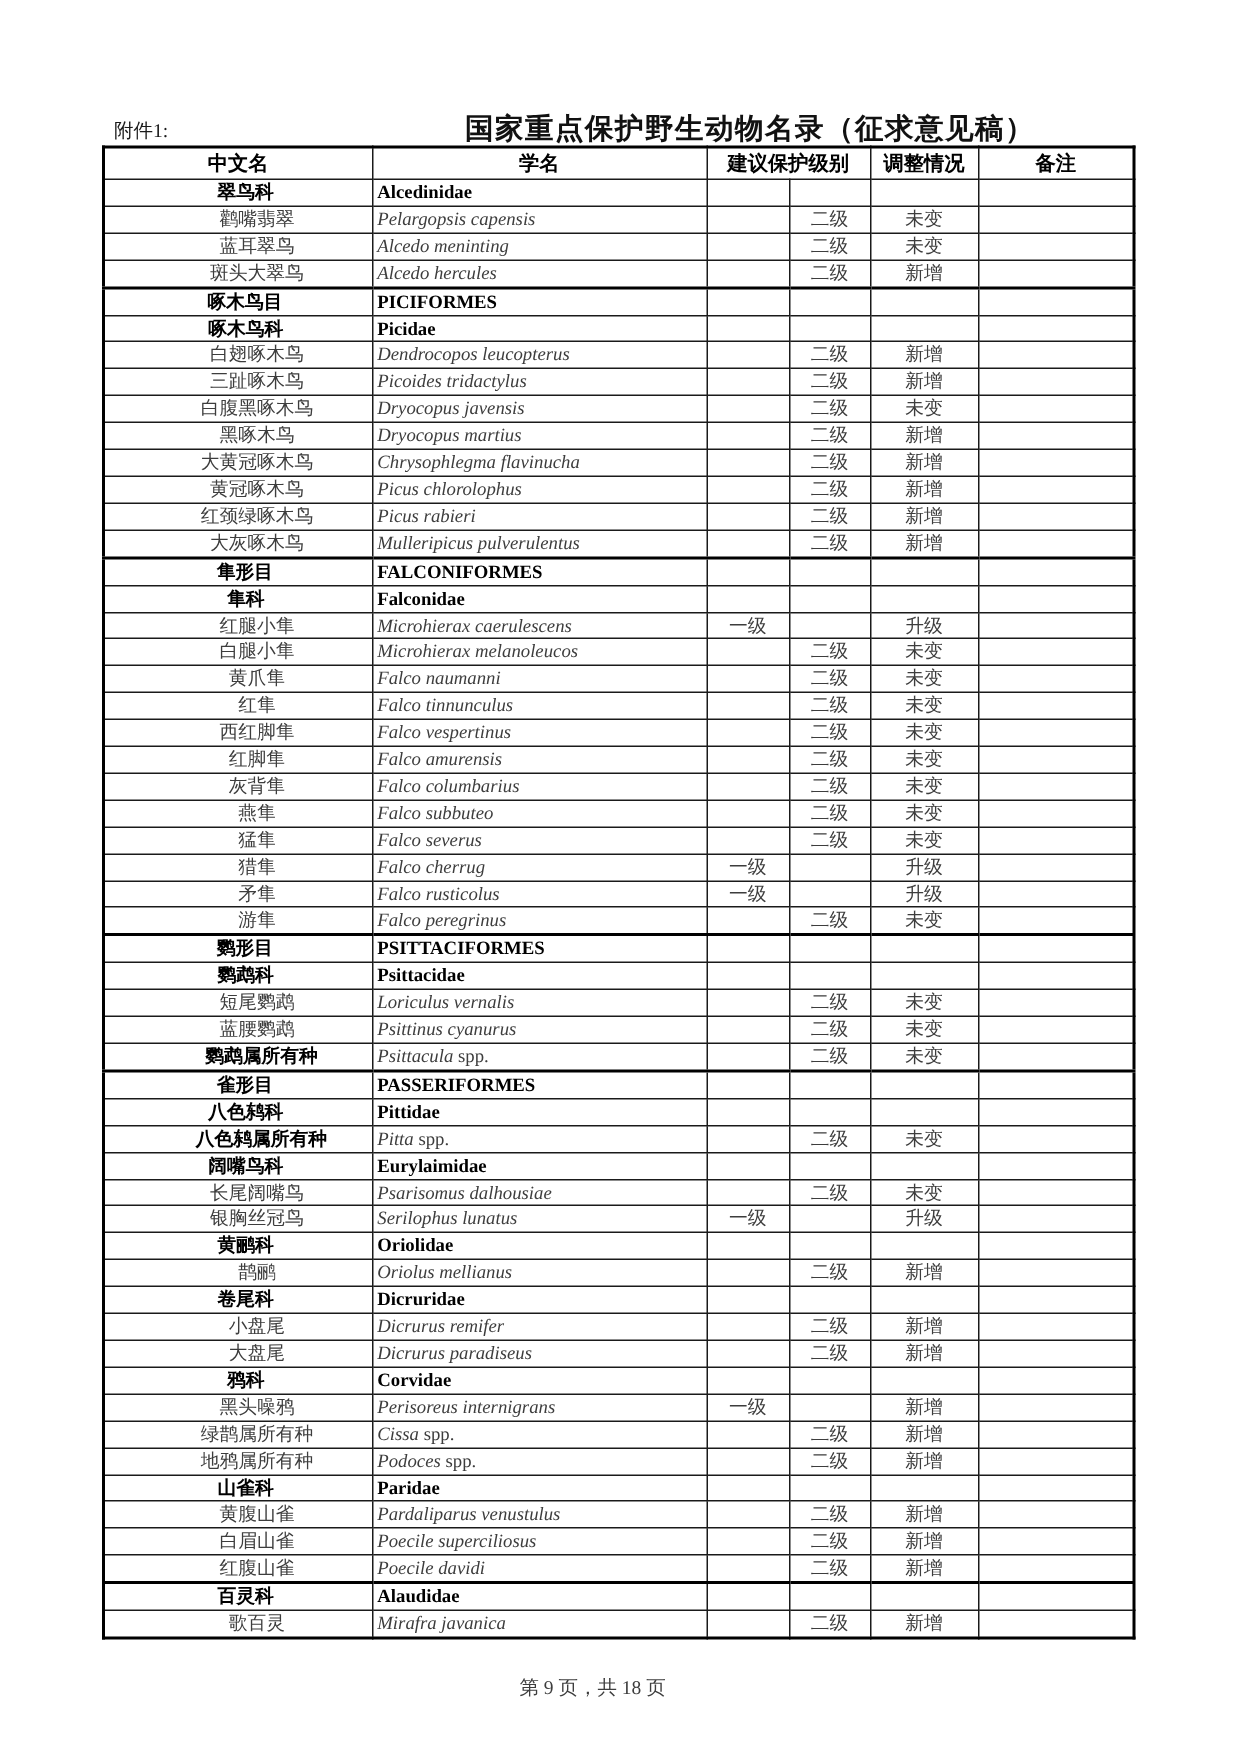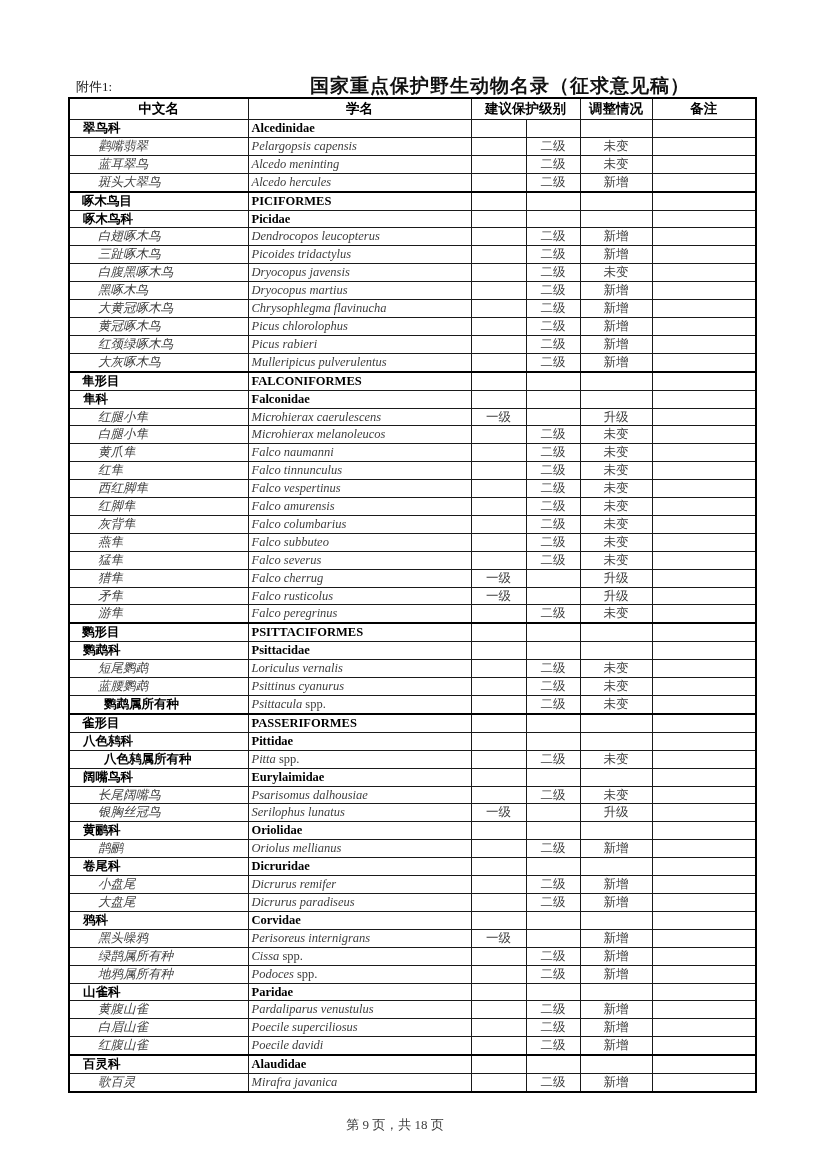--- a/index.html
+++ b/index.html
@@ -22,28 +22,28 @@
   }
   .species-table th,.species-table td{
     border:1px solid #1a1a1a;
     padding:0 3px;overflow:hidden;white-space:nowrap;
     font-size:12.5px;line-height:16.9px;height:16.9px;color:#3d3d3d;
   }
   .species-table thead th{
     font-size:13.5px;font-weight:bold;text-align:center;color:#000;
     height:20px;line-height:20px;border-bottom:1px solid #1a1a1a;
   }
-  .species-table td.cn{text-align:left;}
+  .species-table td.cn{text-align:center;}
   .species-table td.sci{text-align:left;}
   .species-table td.lvl,.species-table td.adj{text-align:center;}
   .species-table td.b,.species-table td.bold{font-weight:bold;color:#000;}
   .species-table td.order{padding-left:12px;}
   .species-table td.family{padding-left:13px;}
   .species-table td.genus{padding-left:34px;margin-left:36px;}
-  .species-table td.species{padding-left:28px;font-style:italic;}
+  .species-table td.species{padding-left:28px;}
   .species-table tr.thick td{border-top:2px solid #000;}
   .page-footer{
     position:absolute;left:0;top:1116px;width:790px;text-align:center;
     font-size:13px;color:#3d3d3d;
   }
 </style>
 </head>
 <body>
 
 <div class="attachment-label">附件1:</div>

